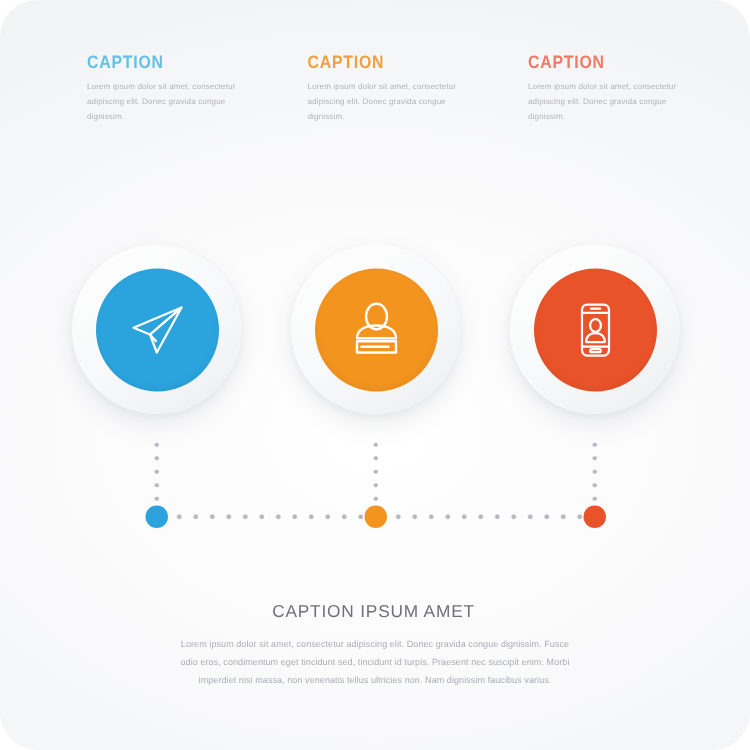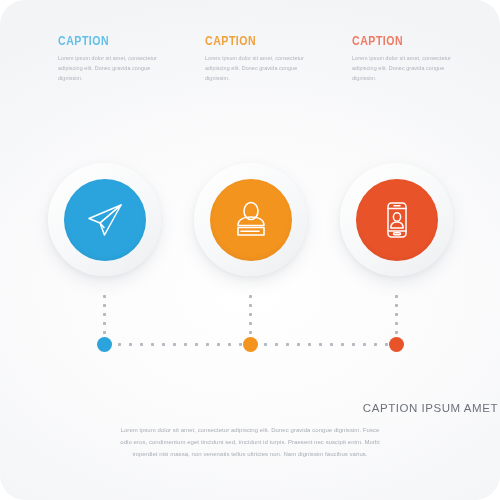--- a/index.html
+++ b/index.html
@@ -150,21 +150,20 @@
     left: 0;
     width: 500px;
     text-align: center;
   }
   .footer-title {
     font-size: 11.5px;
     color: #6d717a;
     letter-spacing: 0.55px;
     margin: 0 2px 10px 0;
     font-weight: normal;
-    text-align: right;
   }
   .footer-body {
     font-size: 6px;
     line-height: 2.0;
     color: #a8adb5;
     margin: 0 auto;
     width: 272px;
     letter-spacing: 0.05px;
   }
 </style>

